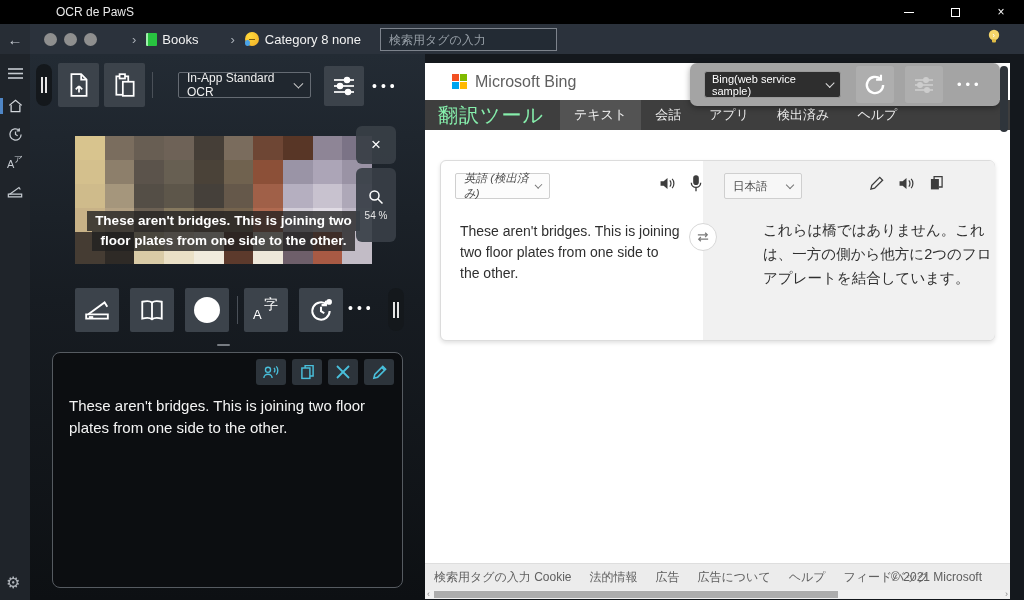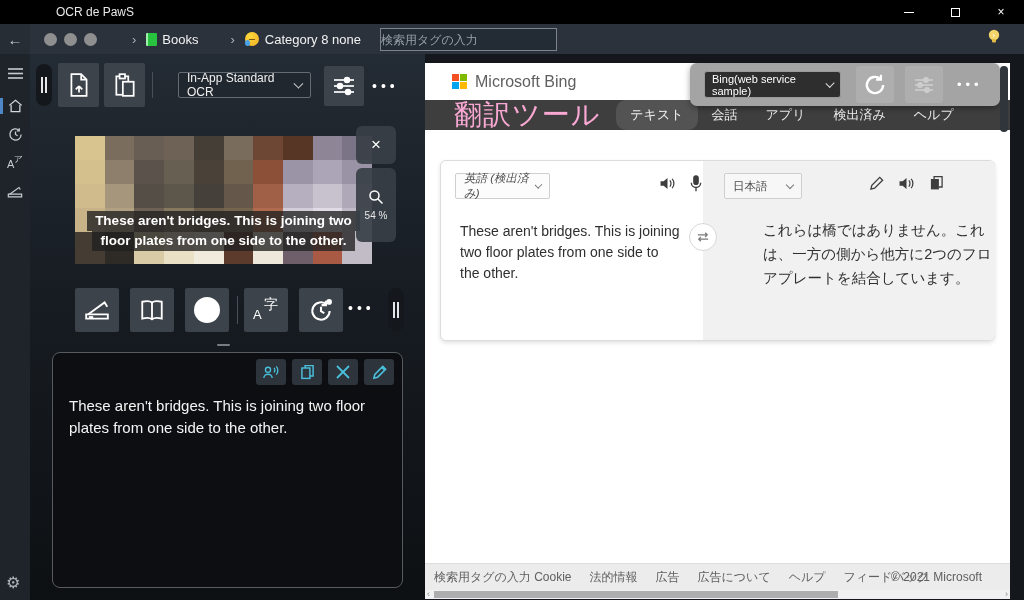--- a/index.html
+++ b/index.html
@@ -19,21 +19,21 @@
   .navbar { left:0; top:24px; width:1024px; height:30px; background:#2b323c; display:flex; align-items:center; }
   .backstrip { position:absolute; left:0; top:0; width:30px; height:30px; background:#272d35; display:flex; align-items:center; justify-content:center; }
   .backarrow { color:#c9ced4; font-size:15px; }
   .navdot { width:13px; height:13px; border-radius:50%; background:#8f8f8f; margin-right:7px; }
   .chev { color:#aab0b8; font-size:13px; margin:0 10px; }
   .crumbtxt { font-size:13px; color:#f2f2f2; }
   .bookicon { width:11px; height:13px; background:#28c440; border-left:2px solid #9ff0ac; border-radius:1px; margin-right:5px; }
   .catface { width:14px; height:14px; border-radius:50%; background:radial-gradient(circle at 35% 30%, #ffd93b, #f0ad27); position:relative; margin-right:6px; }
   .catface:after { content:""; position:absolute; left:0px; bottom:0px; width:5px; height:6px; border-radius:50%; background:#4aa3e8; }
   .catface:before { content:""; position:absolute; left:4px; top:5px; width:6px; height:2px; border-bottom:1px solid #7a5a10; }
-  .searchbox { position:absolute; left:380px; top:4px; width:177px; height:23px; background:#232b34; border:1px solid #7d838c; color:#ffffff; font-size:12px; padding:0 0; font-family:inherit; }
+  .searchbox { position:absolute; left:380px; top:4px; width:177px; height:23px; background:#232b34; border:1px solid #7d838c; color:#ffffff; font-size:12px; padding:0 8px; font-family:inherit; }
   .searchbox::placeholder { color:#98a0a8; }
   .bulbwrap { position:absolute; right:22px; top:4px; width:16px; height:16px; }
 
   
   .sidebar { left:0; top:54px; width:30px; height:546px; background:#1f242a; }
   .sideitem { position:absolute; left:0; width:30px; height:24px; display:flex; align-items:center; justify-content:center; color:#c6cbd1; }
   .selbar { position:absolute; left:0; width:3px; height:16px; background:#4f86c6; }
 
   
   .leftpane { left:30px; top:54px; width:395px; height:546px; background:linear-gradient(#232b34, #171c22 45%, #0d1013); }
@@ -94,23 +94,23 @@
   .bingbrand { font-size:16px; color:#5f5f5f; margin-left:8px; }
 
   .floatbar { position:absolute; left:265px; top:0px; width:310px; height:43px; background:#a4a4a4; border-radius:7px; box-shadow:0 2px 6px rgba(0,0,0,0.35); display:flex; align-items:center; z-index:5; }
   .svcdrop { margin-left:14px; width:137px; height:27px; background:#2e2e2e; border:1px solid #9a9a9a; border-radius:3px; display:flex; align-items:center; justify-content:space-between; padding:0 7px; color:#fff; font-size:11px; }
   .fbtn { width:38px; height:37px; background:#aeaeae; border-radius:3px; display:flex; align-items:center; justify-content:center; margin-left:11px; }
   .fbtn.refresh { margin-left:15px; }
   .dots-float { color:#fff; font-size:13px; letter-spacing:4px; margin-left:14px; }
   .vscroll { position:absolute; right:2px; top:3px; width:8px; height:66px; background:#2f353b; border-radius:4px; z-index:6; }
 
   .tabbar { position:absolute; left:0; top:37px; width:585px; height:30px; background:#3e3e3e; display:flex; align-items:center; }
-  .bingtitle { font-size:28px; color:#f9a8d4; margin-left:29px; margin-right:16px; letter-spacing:1px; }
+  .bingtitle { font-size:20px; color:#86efac; margin-left:13px; margin-right:16px; letter-spacing:1px; }
   .btabs { display:flex; height:30px; }
-  .btab { height:30px; display:flex; align-items:center; padding:0 14px; font-size:13px; color:#efefef;border-radius:10px; }
+  .btab { height:30px; display:flex; align-items:center; padding:0 14px; font-size:13px; color:#efefef; }
   .btab.sel { background:#535353; }
 
   
   .card { position:absolute; left:15px; top:97px; width:555px; height:181px; border:1px solid #dcdcdc; border-radius:6px; box-shadow:0 2px 4px rgba(0,0,0,0.12); background:#fff; }
   .card .right { position:absolute; left:262px; top:0; width:292px; height:179px; background:#f1f1f1; border-radius:0 6px 6px 0; }
   .langdrop { position:absolute; top:12px; height:26px; border:1px solid #cfcfcf; border-radius:2px; background:#fcfcfc; display:flex; align-items:center; justify-content:space-between; padding:0 8px; font-size:11.5px; color:#4a4a4a; }
   .ld-src { left:14px; width:95px;font-style:italic; }
   .ld-tgt { left:283px; width:78px; background:#f7f7f7; }
   .chev-dk { width:6px; height:6px; border-right:1.4px solid #777; border-bottom:1.4px solid #777; transform:rotate(45deg); margin-top:-2px; margin-left:6px; }
   .hdricons { position:absolute; top:14px; display:flex; gap:14px; align-items:center; }

